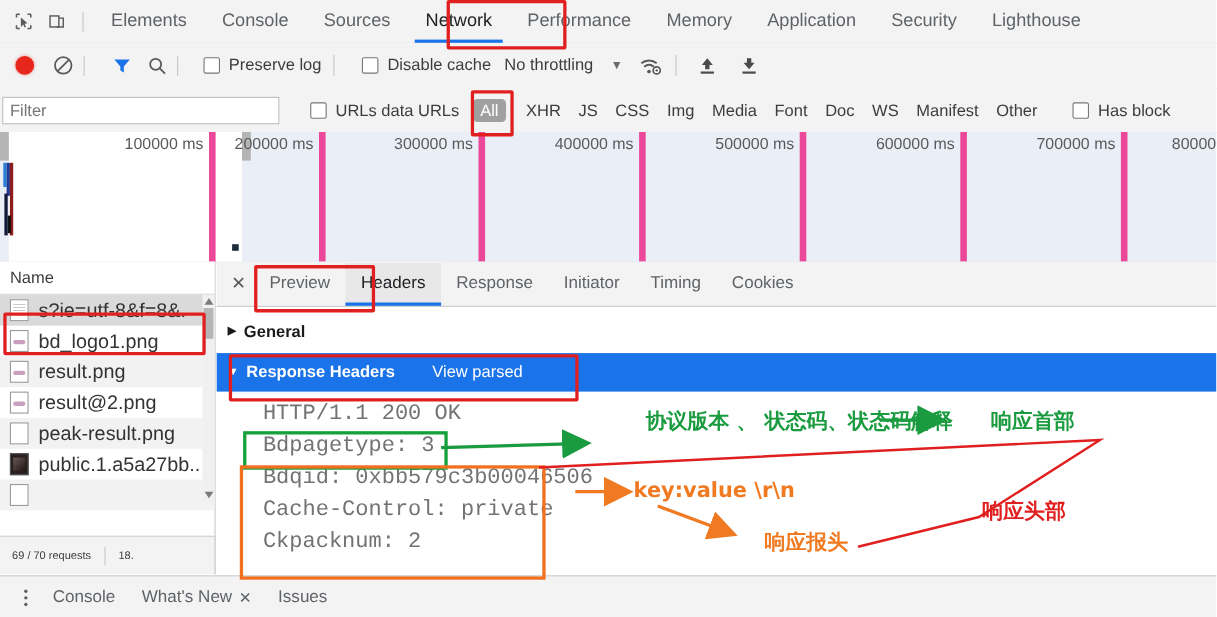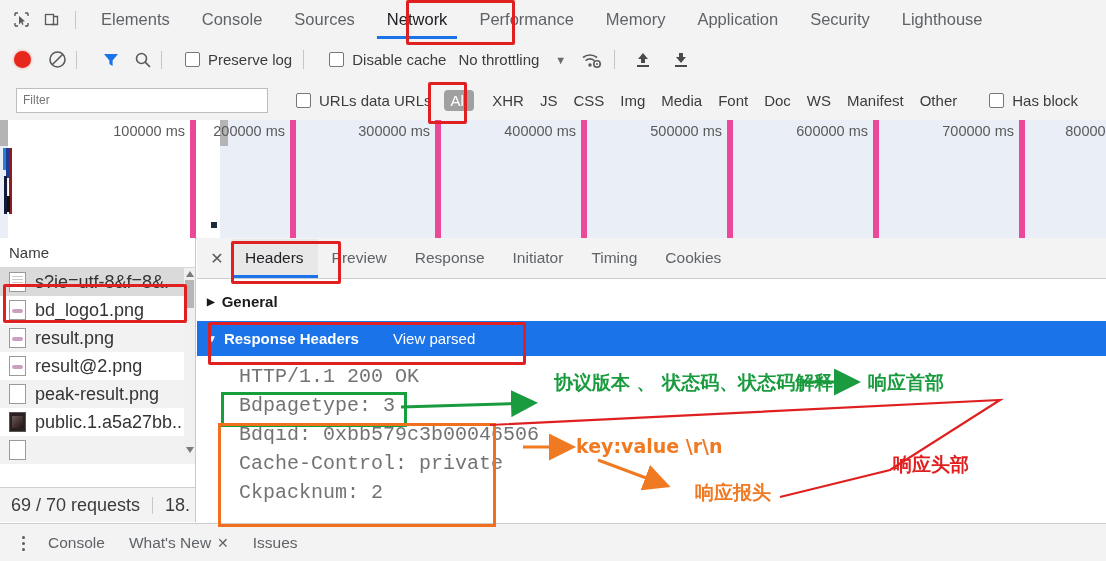--- a/index.html
+++ b/index.html
@@ -95,24 +95,24 @@
   
   .filterbar {
     position: absolute; left: 0; top: 80px;
     width: 1106px; height: 40px;
     background: #f3f3f3;
     border-bottom: 1px solid #cdcdcd;
     display: flex; align-items: center;
   }
   .filter-input {
     width: 252px; height: 25px;
-    margin-left: 16px;
+    margin-left: 2px;
     background: #fff;
     border: 1px solid #bdbdbd;
-    font-size: 12px; color: #8a8a8a;
+    font-size: 15px; color: #8a8a8a;
     padding: 0 6px; box-sizing: border-box;
     line-height: 23px;
     font-family: "Liberation Sans", sans-serif;
     outline: none;
   }
   .ftypes { display:flex; align-items:flex-start; }
   .ftype {
     font-size: 15px; color: #3c3c3c; padding: 2px 8px;
     white-space: nowrap; border-radius: 4px;
   }
@@ -200,21 +200,21 @@
   .list-scroll .arr.dn { bottom:3px; border-top:6px solid #7a7a7a;}
 
   .statusbar {
     position: absolute; left: 0; top: 487px;
     width: 196px; height: 35px;
     background: #f3f3f3;
     border-top: 1px solid #d0d0d0;
     border-right: 1px solid #c8c8c8;
     box-sizing: border-box;
     display:flex; align-items:center;
-    font-size: 18px; color: #3c3c3c;
+    font-size: 10px; color: #3c3c3c;
   }
   .statusbar .st1 { margin-left: 11px; }
   .statusbar .st-sep { width:1px;height:17px;background:#c8c8c8;margin:0 12px;}
 
   
   .detail {
     position: absolute; left: 197px; top: 238px;
     width: 909px; height: 284px;
     background: #fff;
   }
@@ -253,21 +253,21 @@
   }
   .hdrline { height: 29px; line-height: 29px; white-space: nowrap; }
 
   
   .anno {
     position: absolute; z-index: 45;
     font-family: "DejaVu Sans", sans-serif;
     font-weight: bold;
     white-space: nowrap;
   }
-  .anno.green { color: #1a9b3f; font-size: 19px; }
+  .anno.green { color: #1a9b3f; font-size: 19px; margin-left: 33px; }
   .anno.orange { color: #f07a22; font-size: 19px; }
   .anno.red { color: #e02020; font-size: 19px; }
   svg.overlay { position:absolute; left:0; top:0; width:1106px; height:561px;
     pointer-events:none; z-index: 44; }
 
   
   .drawer {
     position: absolute; left: 0; top: 523px;
     width: 1106px; height: 38px;
     background: #f3f3f3;
@@ -499,25 +499,25 @@
 
   <div class="statusbar">
     <span class="st1">69 / 70 requests</span>
     <span class="st-sep"></span>
     <span>18.</span>
   </div>
 
   <div class="detail">
     <div class="dtabs">
       <div class="dclose">✕</div>
+      <div class="dtab">
+          <span>Preview</span>
+        </div>
       <div class="dtab active">
           <span>Headers</span>
-        </div>
-      <div class="dtab">
-          <span>Preview</span>
         </div>
       <div class="dtab">
           <span>Response</span>
         </div>
       <div class="dtab">
           <span>Initiator</span>
         </div>
       <div class="dtab">
           <span>Timing</span>
         </div>

